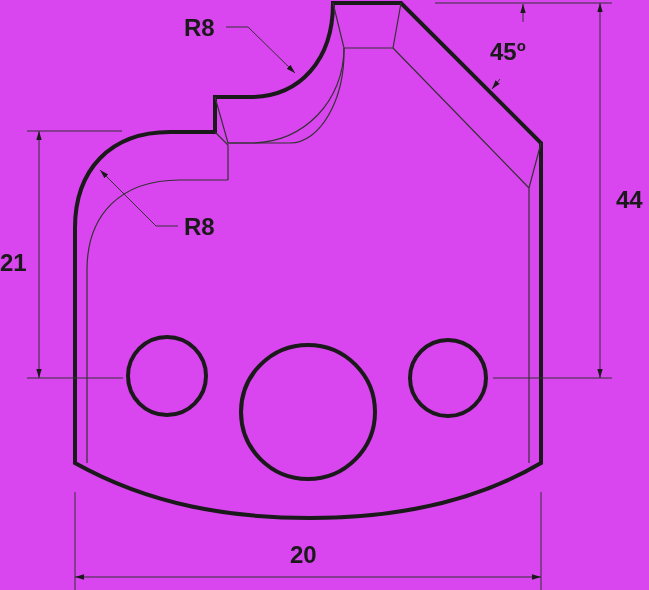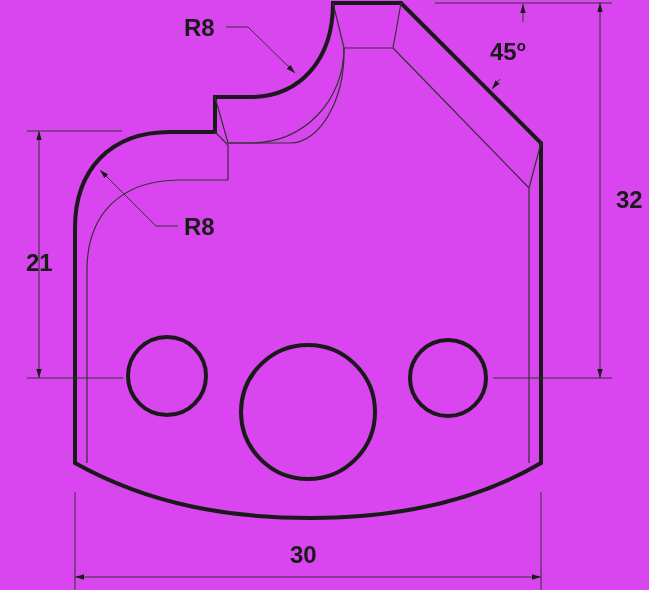--- a/index.html
+++ b/index.html
@@ -44,16 +44,16 @@
 
     <polyline points="226,27 248,27 295,73" fill="none" stroke="#333" stroke-width="1" marker-end="url(#arr)"></polyline>
     <polyline points="178,226 156,226 100,170" fill="none" stroke="#333" stroke-width="1" marker-end="url(#arr)"></polyline>
 
     <line x1="492" y1="89" x2="500" y2="79" stroke="#333" stroke-width="1" marker-start="url(#arr)"></line>
   </svg>
 
   <div class="label" style="left:184px; top:16px;">R8</div>
   <div class="label" style="left:184px; top:215px;">R8</div>
   <div class="label" style="left:490px; top:40px;text-align:center;"><span>45</span><sup>o</sup></div>
-  <div class="label" style="left:0px; top:251px;margin-left:26px;">21</div>
-  <div class="label" style="left:616px; top:188px;">32</div>
-  <div class="label" style="left:290px; top:543px;">30</div>
+  <div class="label" style="left:0px; top:251px;">21</div>
+  <div class="label" style="left:616px; top:188px;">44</div>
+  <div class="label" style="left:290px; top:543px;">20</div>
 </div>
 
 </body></html>

